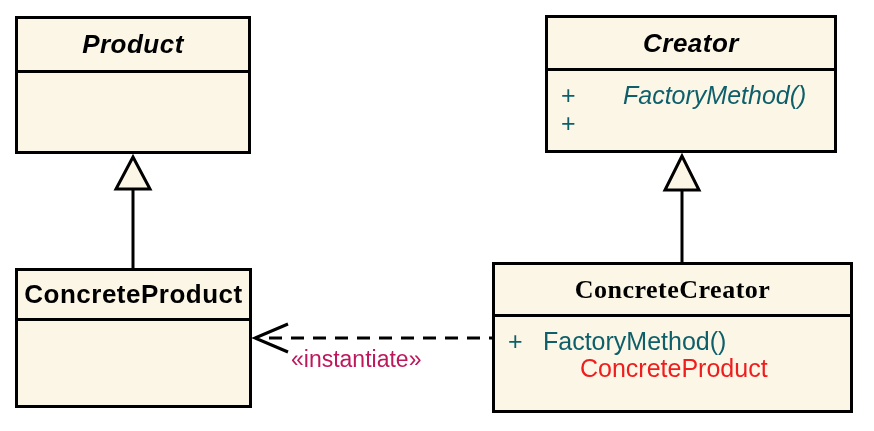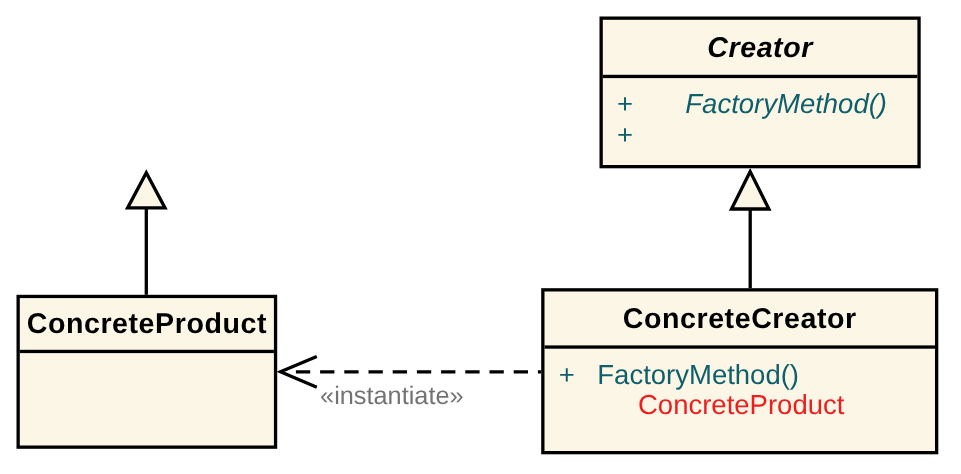--- a/index.html
+++ b/index.html
@@ -41,21 +41,21 @@
   
   .ccreator-body { padding:10px 0 0 13px; }
   .ccreator-body .vis { width:35px; }
   .note-line {
     font-size:25px; line-height:27px;
     color:#EE1E1E; padding-left:72px; white-space:nowrap;
   }
 
   .edge-label {
     position:absolute; left:291px; top:346px;
-    font-size:23px; color:#737373; white-space:nowrap;
+    font-size:23px; color:#be185d; white-space:nowrap;
   }
 
   svg.connectors {
     position:absolute; left:0; top:0; width:874px; height:431px;
     pointer-events:none;
   }
 </style>
 </head>
 <body>
 
@@ -66,41 +66,45 @@
     <line x1="133" y1="188" x2="133" y2="269" stroke="#000000" stroke-width="3"></line>
     <polygon points="133,157 116,189 150,189" fill="#FBF6E6" stroke="#000000" stroke-width="3"></polygon>
 
     <line x1="682" y1="189" x2="682" y2="263" stroke="#000000" stroke-width="3"></line>
     <polygon points="682,156 665,190 699,190" fill="#FBF6E6" stroke="#000000" stroke-width="3"></polygon>
 
     <line x1="269" y1="338" x2="492" y2="338" stroke="#000000" stroke-width="3" stroke-dasharray="13 9"></line>
     <polyline points="288,324 255,338 288,352" fill="none" stroke="#000000" stroke-width="3"></polyline>
   </svg>
 
+  <div class="uml-class abstract" style="left:15px; top:16px; width:236px; height:138px;">
+    <div class="uml-title" style="height:54px;">Product</div>
+    <div class="uml-body" style="height:78px;"></div>
+  </div>
 
   <div class="uml-class abstract" style="left:545px; top:15px; width:292px; height:138px;">
     <div class="uml-title" style="height:53px;">Creator</div>
     <div class="uml-body creator-body" style="height:79px;">
       <div class="member-row op-abstract">
         <span class="vis">+</span>
         <span class="op-name">FactoryMethod()</span>
       </div>
       <div class="member-row">
         <span class="vis">+</span>
       </div>
     </div>
   </div>
 
   <div class="uml-class" style="left:15px; top:268px; width:237px; height:140px;">
     <div class="uml-title" style="height:50px;">ConcreteProduct</div>
     <div class="uml-body" style="height:84px;"></div>
   </div>
 
   <div class="uml-class" style="left:492px; top:262px; width:361px; height:151px;">
-    <div class="uml-title" style="height:52px;">ConcreteCreator</div>
+    <div class="uml-title" style="height:52px;font-family:Liberation Serif, serif;">ConcreteCreator</div>
     <div class="uml-body ccreator-body" style="height:93px;">
       <div class="member-row">
         <span class="vis">+</span>
         <span class="op-name">FactoryMethod()</span>
       </div>
       <div class="note-line">ConcreteProduct</div>
     </div>
   </div>
 
   <div class="edge-label">«instantiate»</div>

